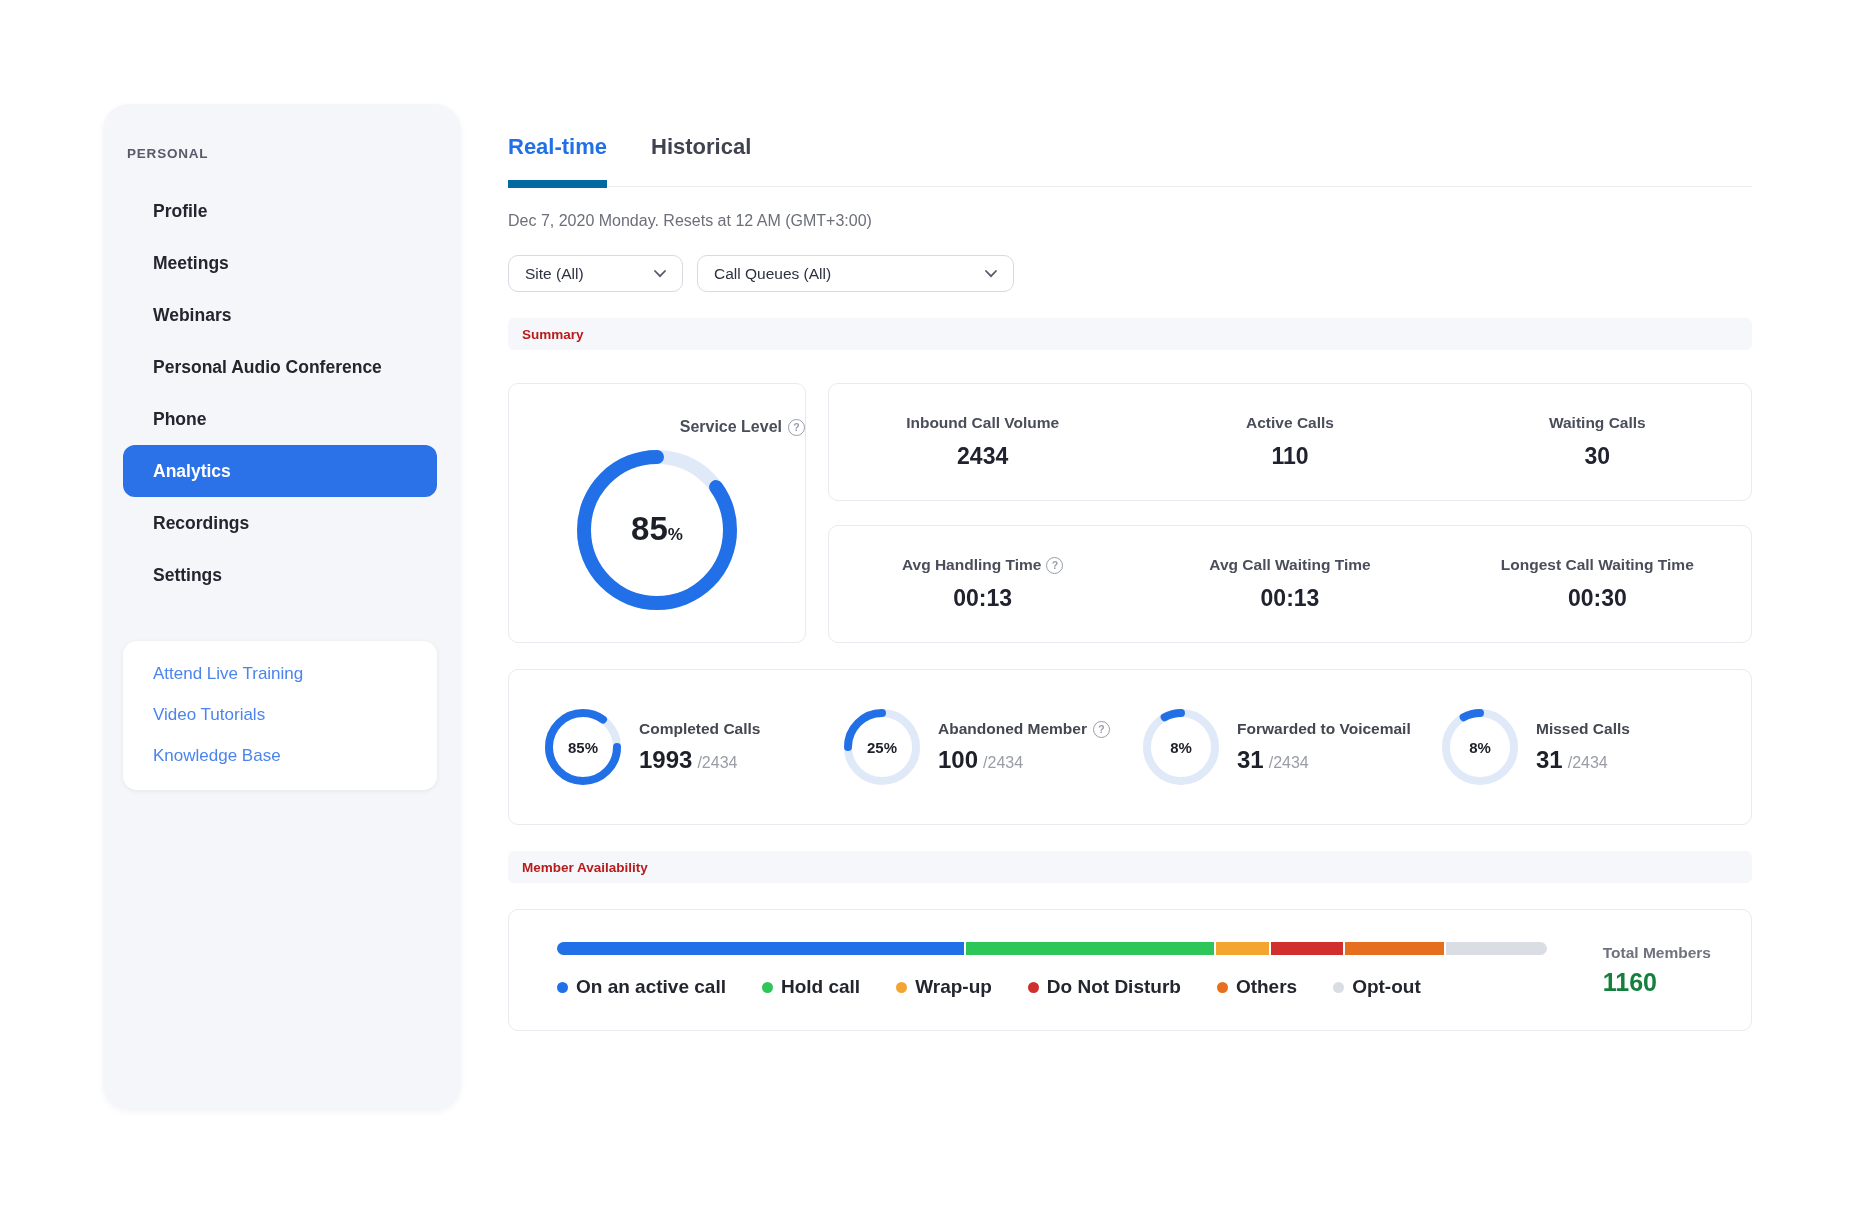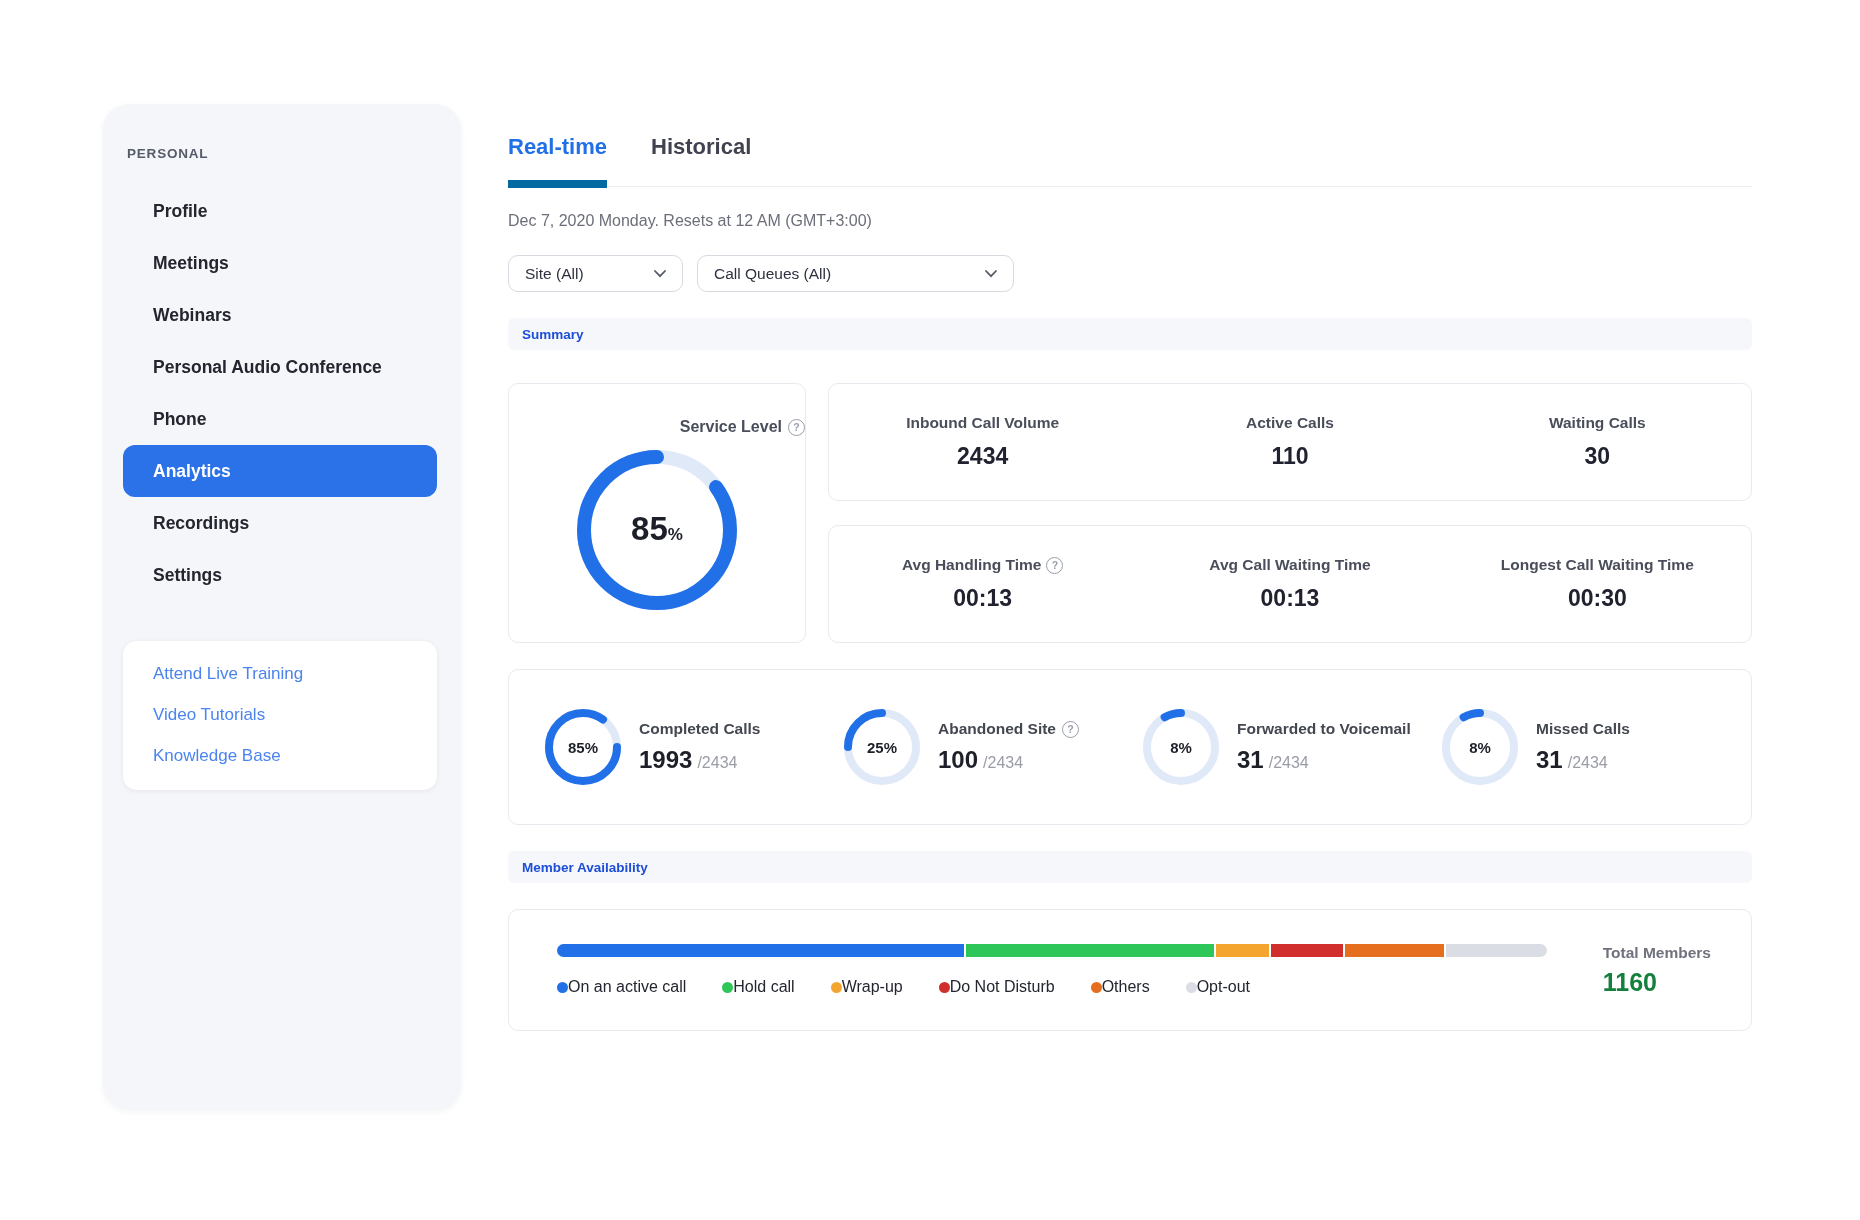--- a/index.html
+++ b/index.html
@@ -23,21 +23,21 @@
   .tabs{display:flex;gap:44px;border-bottom:1px solid #ebedf1;}
   .tab{font-size:22px;font-weight:700;color:#40434f;padding-bottom:20px;cursor:pointer;}
   .tab.active{color:#2170e8;border-bottom:8px solid #0369a1;margin-bottom:-2px;}
   .date-line{margin-top:25px;font-size:16px;color:#6c6f7a;}
   .filters{margin-top:25px;display:flex;gap:14px;}
   .pill{height:37px;border:1px solid #d8dae1;border-radius:10px;background:#fff;display:flex;
         align-items:center;justify-content:space-between;padding:0 16px;font-size:15.5px;
         color:#2d3140;cursor:pointer;box-sizing:border-box;}
   .pill.site{width:175px;}.pill.queues{width:317px;}
   .section-bar{margin-top:26px;height:32px;background:#f6f7fa;border-radius:6px;display:flex;
-               align-items:center;padding-left:14px;font-size:13.5px;font-weight:700;color:#1d4ed8;}
+               align-items:center;padding-left:14px;font-size:13.5px;font-weight:700;color:#b91c1c;}
 
   .card{background:#fff;border:1px solid #e9eaef;border-radius:10px;box-sizing:border-box;}
   .cards-row{margin-top:33px;display:flex;gap:22px;}
   .service-card{width:298px;height:260px;flex:none;text-align:center;}
   .card-title{margin-top:34px;font-size:16px;font-weight:700;color:#4a4e5a;display:flex;
               align-items:center;justify-content:flex-end;gap:6px;}
   .donut-wrap{position:relative;width:160px;height:160px;margin:14px auto 0;}
   .donut-center{position:absolute;top:50%;left:50%;transform:translate(-50%,-52%);white-space:nowrap;}
   .big-num{font-size:33px;font-weight:700;color:#1e2029;}
   .big-unit{font-size:17px;font-weight:600;color:#1e2029;}
@@ -58,21 +58,21 @@
   .stat-num{font-size:24px;font-weight:700;color:#1e2029;}
   .stat-total{font-size:16px;font-weight:500;color:#9a9da6;margin-left:5px;}
 
   .avail-card{margin-top:26px;height:122px;display:flex;align-items:center;padding:0 40px 0 48px;}
   .avail-left{flex:1;margin-right:56px;min-width:0;}
   .stacked-bar{display:flex;height:13px;}
   .seg{height:13px;margin-right:2px;}
   .seg:first-child{border-radius:7px 0 0 7px;}
   .seg:last-child{border-radius:0 7px 7px 0;margin-right:0;}
   .legend{margin-top:21px;display:flex;gap:36px;}
-  .legend-item{display:flex;align-items:center;font-size:16px;font-weight:400;color:#23252f;white-space:nowrap;}
+  .legend-item{display:flex;align-items:center;gap:8px;font-size:19px;font-weight:700;color:#23252f;white-space:nowrap;}
   .legend-dot{width:11px;height:11px;border-radius:50%;flex:none;}
   .total-members{flex:none;}
   .tm-label{font-size:15.5px;font-weight:700;color:#6f727d;text-align:center;}
   .tm-value{margin-top:6px;font-size:25px;font-weight:700;color:#15803d;}
 
   .help{display:inline-flex;width:15px;height:15px;border:1.2px solid #979daa;border-radius:50%;
         color:#979daa;font-size:10.5px;font-weight:700;align-items:center;justify-content:center;
         flex:none;cursor:pointer;line-height:1;}
 </style>
 </head>
@@ -217,21 +217,21 @@
       <svg width="76" height="76" viewBox="0 0 76 76" style="position:absolute;left:0;top:0">
     <circle cx="38" cy="38" r="34" fill="none" stroke="#DFE9F8" stroke-width="8"></circle>
     <circle cx="38" cy="38" r="34" fill="none" stroke="#2170E8" stroke-width="8" pathLength="100" stroke-dasharray="25 75" stroke-dashoffset="25" stroke-linecap="round" transform="rotate(-90 38 38)"></circle>
             </svg>
       <div class="sm-pct">
         <span>25</span><span>%</span>
       </div>
     </div>
     <div>
       <div class="stat-label">
-        <span>Abandoned Site</span>
+        <span>Abandoned Member</span>
               <span class="help">
                 <span>?</span>
               </span>
       </div>
       <div class="stat-value">
         <span class="stat-num">100</span><span class="stat-total">/2434</span>
       </div>
     </div>
         </div>
         <div class="stat-group">

